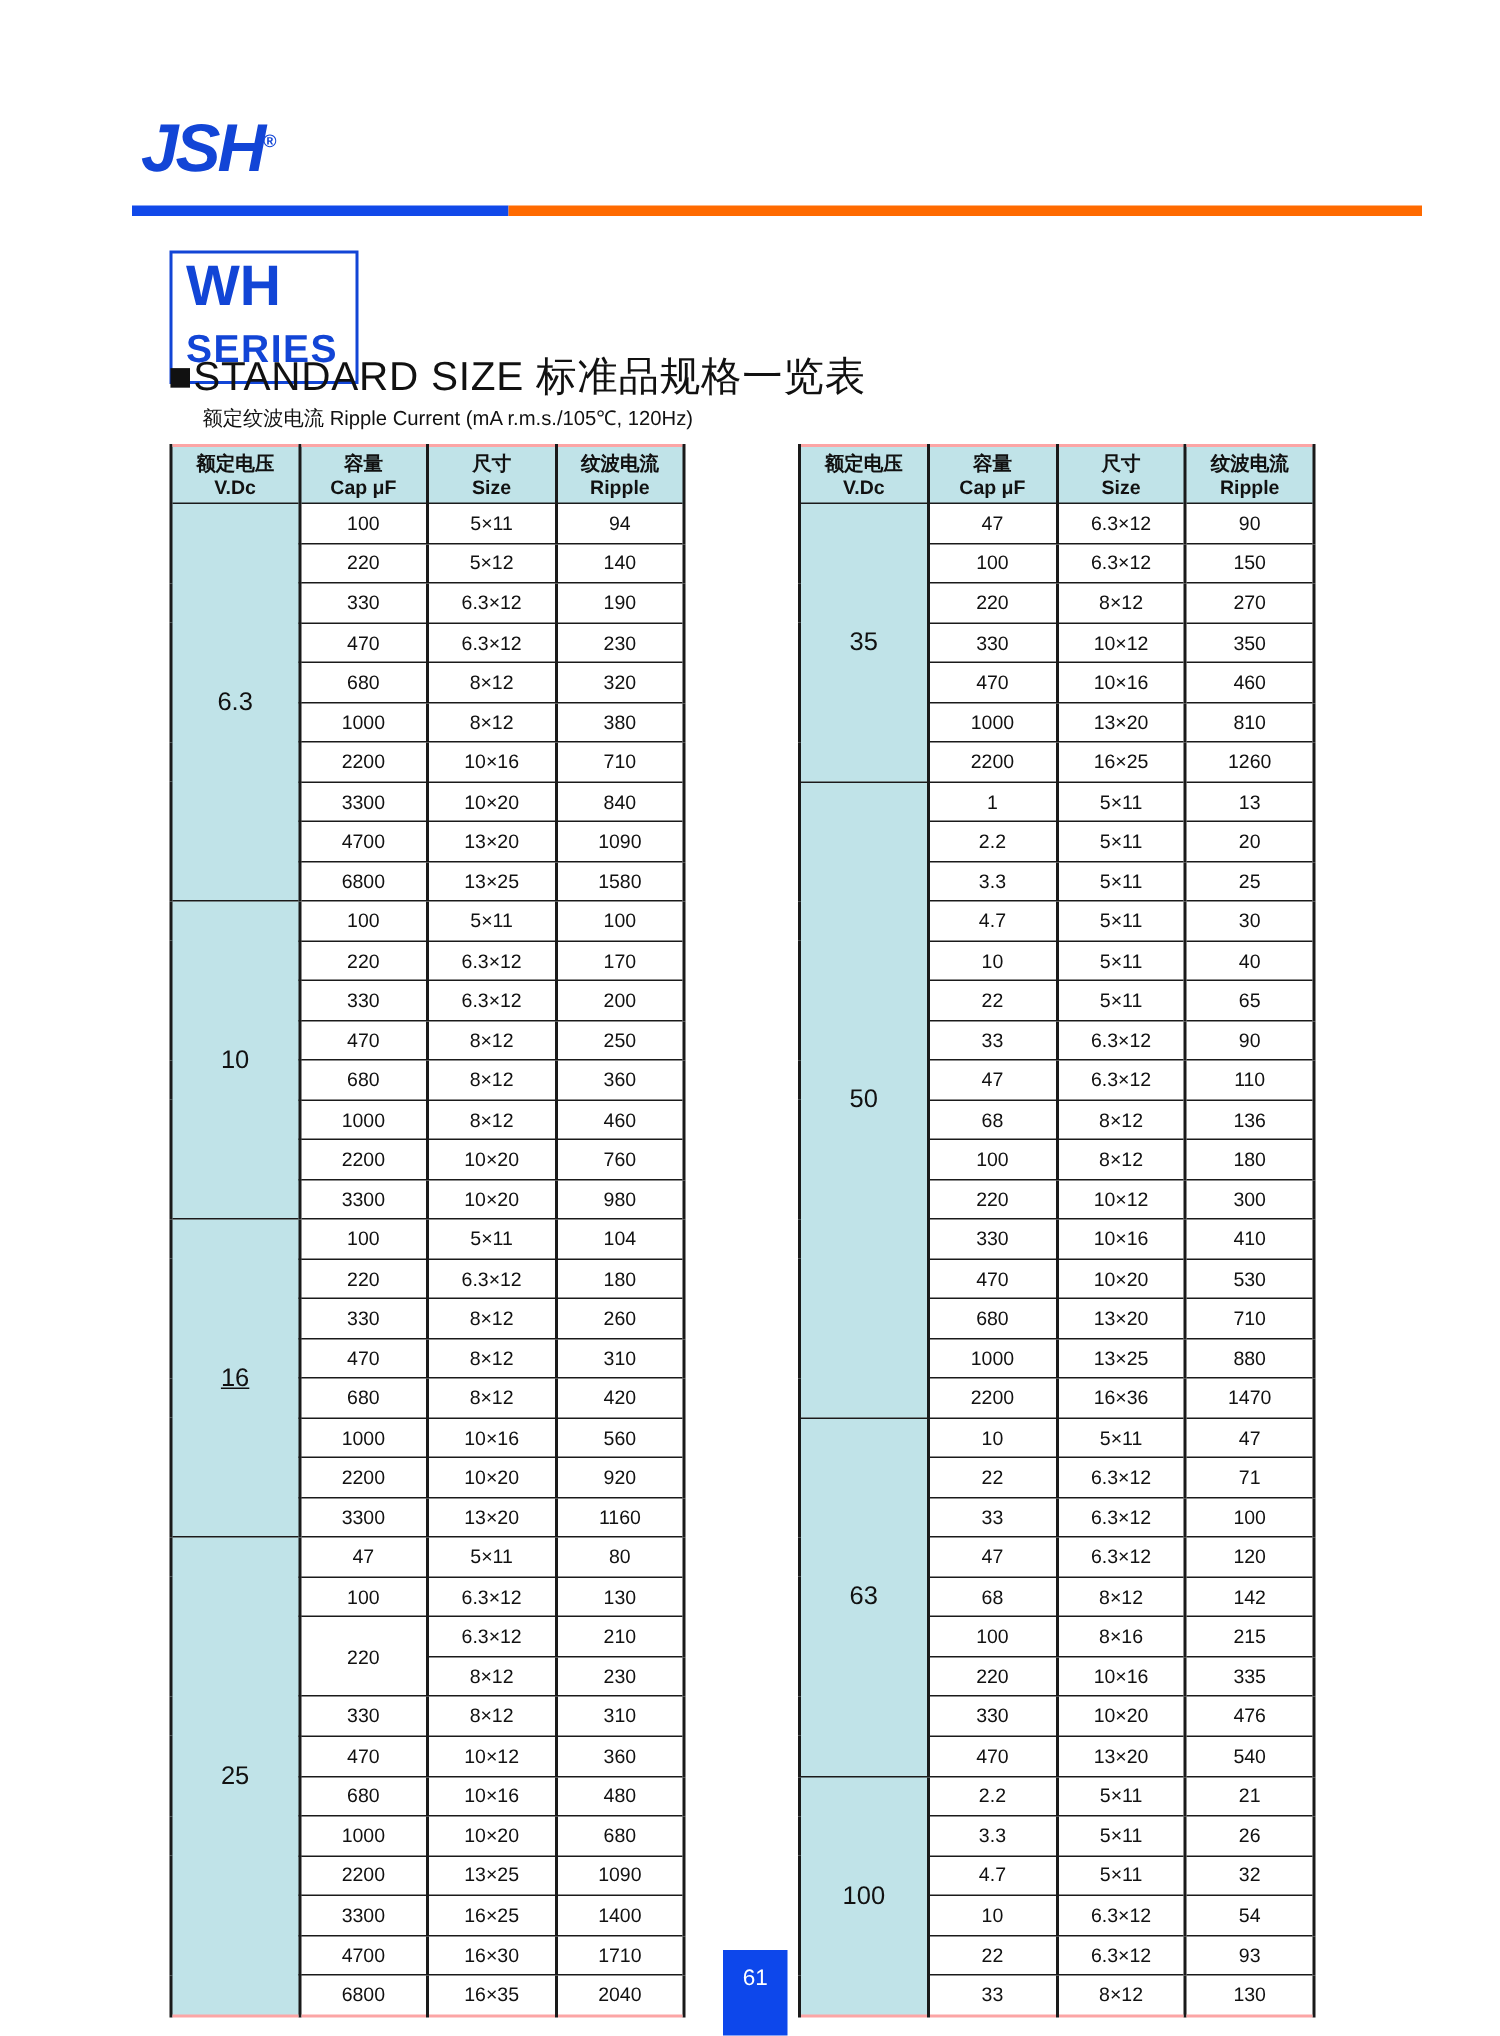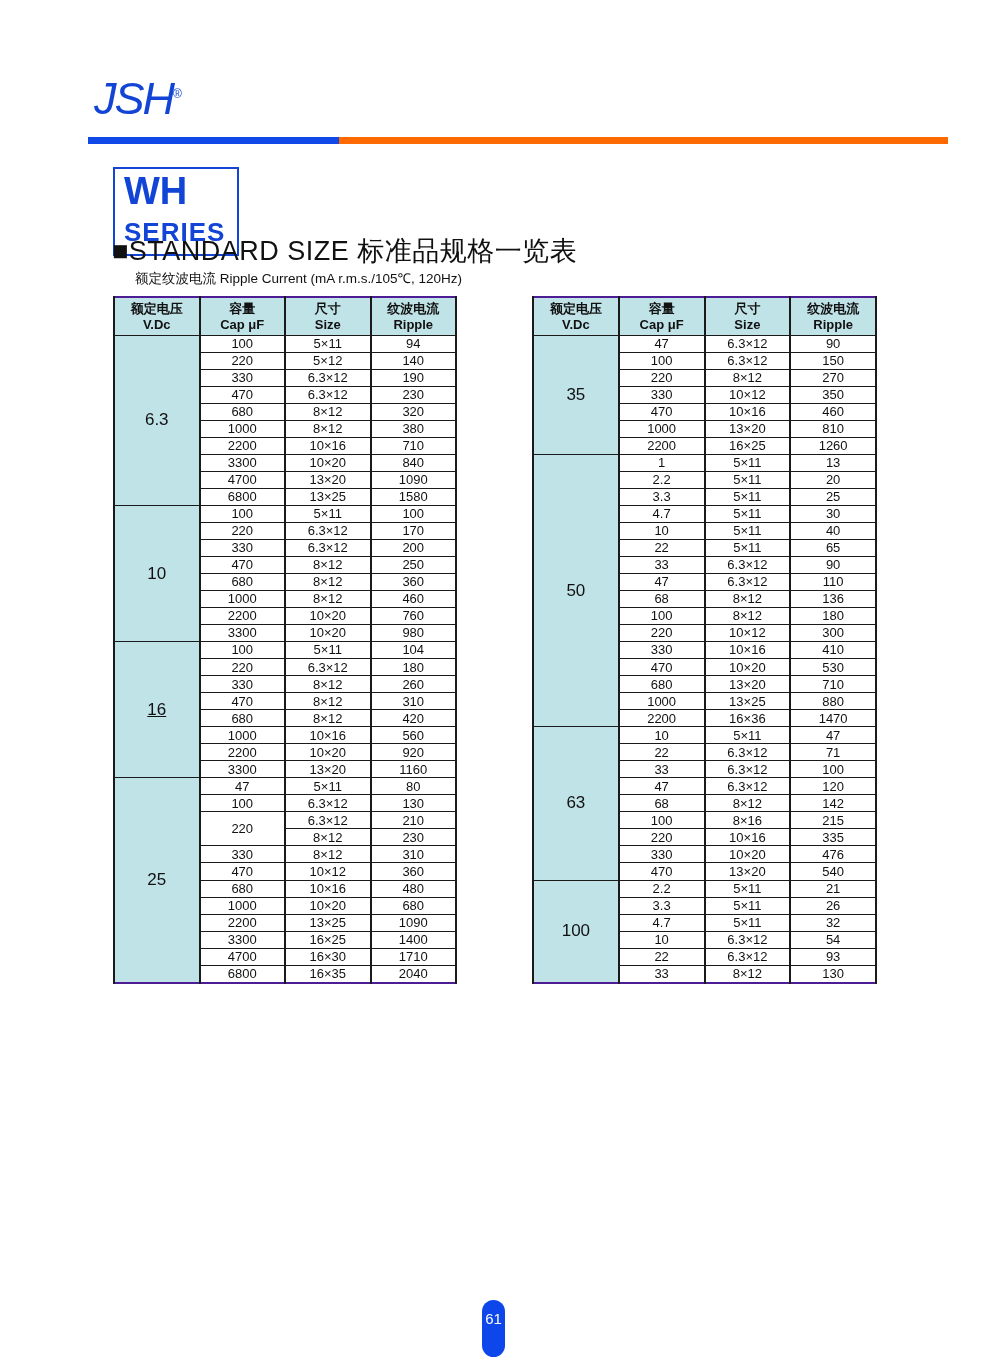--- a/index.html
+++ b/index.html
@@ -6,21 +6,21 @@
   body {
     width:1000px; height:1357px; position:relative;
     background:#ffffff; overflow:hidden;
     font-family:"Liberation Sans", sans-serif;
     color:#111;
   }
 
   
   .logo {
     position:absolute; left:94px; top:76px;
-    font-style:italic; font-weight:normal; font-size:45px;
+    font-style:italic; font-weight:bold; font-size:45px;
     letter-spacing:-2px; line-height:1;
   }
   .logo .reg { font-size:12px; font-style:normal; vertical-align:super; letter-spacing:0; }
 
   .rule { position:absolute; left:88px; top:137px; width:860px; height:7px; display:flex; }
   .rule-blue  { width:251px; height:100%; }
   .rule-orange{ flex:1; height:100%; }
 
   .series-box {
     position:absolute; left:113px; top:167px;
@@ -36,45 +36,45 @@
   }
   .subheading {
     position:absolute; left:135px; top:269px;
     font-size:13.5px; white-space:nowrap;
   }
 
   
   table.spec {
     position:absolute; top:296px;
     border-collapse:collapse; table-layout:fixed;
-    height:688px;
-    border:2px solid #4c1d95;
+    height:1049px;
+    border:2px solid #fca5a5;
   }
   #table-left  { left:113px; width:344px; }
   #table-right { left:532px; width:345px; }
 
   table.spec th, table.spec td {
     border:1px solid #1a1a1a;
     border-left-width:2px; border-right-width:2px;
     text-align:center; vertical-align:middle;
     font-size:13px; padding:0; line-height:1.2;
   }
   table.spec th {
     font-weight:bold; height:37px; font-size:13px;
   }
   table.spec td.vcell { font-size:17px; }
   td.red-bottom { border-bottom-color:#b5584a; }
 
   
   .pagenum {
     position:absolute; left:482px; top:1300px;
-    width:23px; height:57px;
+    width:43px; height:57px;
     color:#fff; font-size:15px;
     display:flex; justify-content:center; align-items:flex-start;
-    padding-top:10px; box-sizing:border-box;border-radius:13px;
+    padding-top:10px; box-sizing:border-box;
   }
 </style>
 </head>
 <body>
 
 <div class="logo" style="color: rgb(18, 69, 214);"><span>JSH</span><span class="reg">®</span></div>
 
 <div class="rule">
   <span class="rule-blue" style="background: rgb(17, 73, 233);"></span>
   <span class="rule-orange" style="background: rgb(255, 106, 0);"></span>

